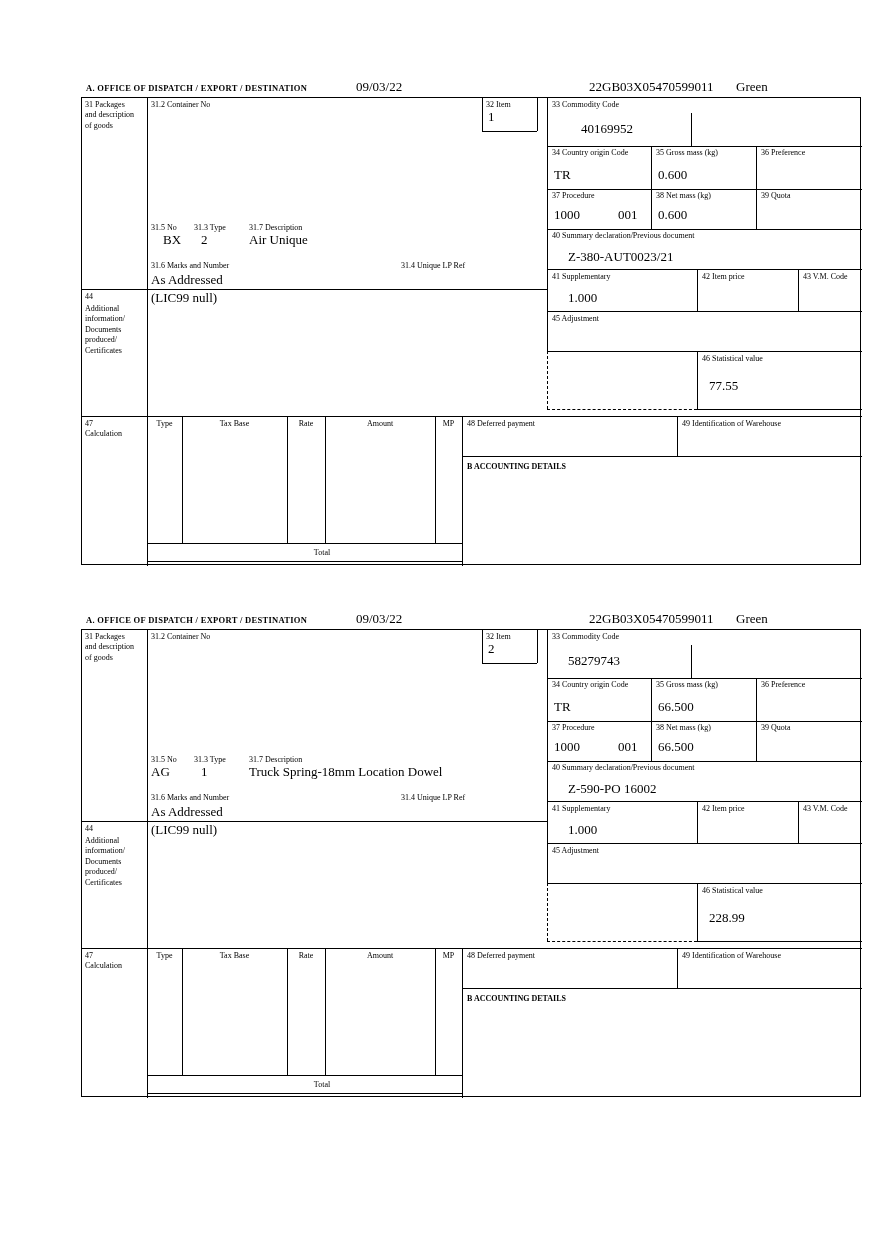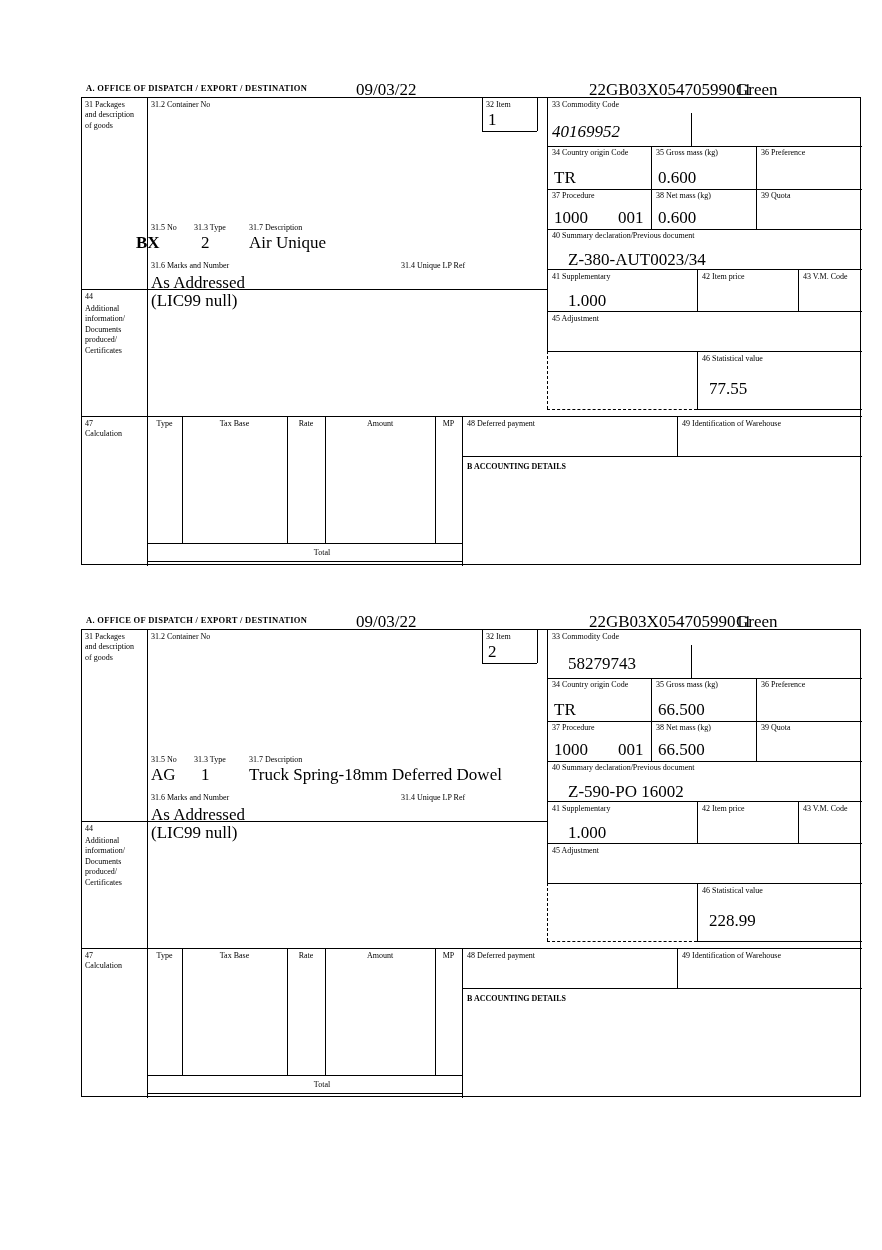--- a/index.html
+++ b/index.html
@@ -14,21 +14,21 @@
     border:1px solid #000; box-sizing:border-box;
   }
   #page .sad-block:nth-of-type(1) { top:97px; }
   #page .sad-block:nth-of-type(2) { top:629px; }
   .vl { position:absolute; width:1px; background:#000; }
   .hl { position:absolute; height:1px; background:#000; }
   .vl.dash { width:0; background:transparent; border-left:1px dashed #000; }
   .hl.dash { height:0; background:transparent; border-top:1px dashed #000; }
   .lbl { position:absolute; font-size:8px; line-height:1.3; white-space:nowrap; }
   .lbl.wrap { white-space:normal; }
-  .val { position:absolute; font-size:17px; line-height:1.15; white-space:nowrap; }
+  .val { position:absolute; font-size:13px; line-height:1.15; white-space:nowrap; }
   .hdr { position:absolute; font-size:8.5px; font-weight:700; letter-spacing:0.3px; white-space:nowrap; }
   .ctr { text-align:center; }
   .b { font-weight:700; }
 </style>
 </head>
 <body>
 
 <div id="page">
     <section class="sad-block">
 
@@ -73,43 +73,43 @@
     <span class="lbl" style="left:3px; top:194px;">44</span>
     <span class="lbl wrap" style="left:3px; top:206px; width:50px;">Additional information/ Documents produced/ Certificates</span>
     <span class="lbl wrap" style="left:3px; top:321px; width:44px;">47 Calculation</span>
 
     <span class="lbl" style="left:69px; top:2px;">31.2 Container No</span>
     <span class="lbl" style="left:404px; top:2px;">32 Item</span>
     <span class="val" style="left:406px; top:12px;">1</span>
     <span class="lbl" style="left:69px; top:125px;">31.5 No</span>
     <span class="lbl" style="left:112px; top:125px;">31.3 Type</span>
     <span class="lbl" style="left:167px; top:125px;">31.7 Description</span>
-    <span class="val" style="left:54px; top:135px;font-weight:bold;">BX</span>
+    <span class="val" style="left:81px; top:135px;">BX</span>
     <span class="val" style="left:119px; top:135px;">2</span>
     <span class="val" style="left:167px; top:135px;">Air Unique</span>
     <span class="lbl" style="left:69px; top:163px;">31.6 Marks and Number</span>
     <span class="lbl" style="left:319px; top:163px;">31.4 Unique LP Ref</span>
     <span class="val" style="left:69px; top:175px;">As Addressed</span>
     <span class="val" style="left:69px; top:193px;">(LIC99 null)</span>
 
     <span class="lbl" style="left:470px; top:2px;">33 Commodity Code</span>
-    <span class="val" style="left:470px; top:24px;font-style:italic;">40169952</span>
+    <span class="val" style="left:499px; top:24px;">40169952</span>
     <span class="lbl" style="left:470px; top:50px;">34 Country origin Code</span>
     <span class="lbl" style="left:574px; top:50px;">35 Gross mass (kg)</span>
     <span class="lbl" style="left:679px; top:50px;">36 Preference</span>
     <span class="val" style="left:472px; top:70px;">TR</span>
     <span class="val" style="left:576px; top:70px;">0.600</span>
     <span class="lbl" style="left:470px; top:93px;">37 Procedure</span>
     <span class="lbl" style="left:574px; top:93px;">38 Net mass (kg)</span>
     <span class="lbl" style="left:679px; top:93px;">39 Quota</span>
     <span class="val" style="left:472px; top:110px;">1000</span>
     <span class="val" style="left:536px; top:110px;">001</span>
     <span class="val" style="left:576px; top:110px;">0.600</span>
     <span class="lbl" style="left:470px; top:133px;">40 Summary declaration/Previous document</span>
-    <span class="val" style="left:486px; top:152px;">Z-380-AUT0023/34</span>
+    <span class="val" style="left:486px; top:152px;">Z-380-AUT0023/21</span>
     <span class="lbl" style="left:470px; top:174px;">41 Supplementary</span>
     <span class="lbl" style="left:620px; top:174px;">42 Item price</span>
     <span class="lbl" style="left:721px; top:174px;">43 V.M. Code</span>
     <span class="val" style="left:486px; top:193px;">1.000</span>
     <span class="lbl" style="left:470px; top:216px;">45 Adjustment</span>
     <span class="lbl" style="left:620px; top:256px;">46 Statistical value</span>
     <span class="val" style="left:627px; top:281px;">77.55</span>
 
     <span class="lbl ctr" style="left:65px; top:321px; width:35px;">Type</span>
     <span class="lbl ctr" style="left:100px; top:321px; width:105px;">Tax Base</span>
@@ -167,21 +167,21 @@
     <span class="lbl wrap" style="left:3px; top:321px; width:44px;">47 Calculation</span>
 
     <span class="lbl" style="left:69px; top:2px;">31.2 Container No</span>
     <span class="lbl" style="left:404px; top:2px;">32 Item</span>
     <span class="val" style="left:406px; top:12px;">2</span>
     <span class="lbl" style="left:69px; top:125px;">31.5 No</span>
     <span class="lbl" style="left:112px; top:125px;">31.3 Type</span>
     <span class="lbl" style="left:167px; top:125px;">31.7 Description</span>
     <span class="val" style="left:69px; top:135px;">AG</span>
     <span class="val" style="left:119px; top:135px;">1</span>
-    <span class="val" style="left:167px; top:135px;">Truck Spring-18mm Deferred Dowel</span>
+    <span class="val" style="left:167px; top:135px;">Truck Spring-18mm Location Dowel</span>
     <span class="lbl" style="left:69px; top:163px;">31.6 Marks and Number</span>
     <span class="lbl" style="left:319px; top:163px;">31.4 Unique LP Ref</span>
     <span class="val" style="left:69px; top:175px;">As Addressed</span>
     <span class="val" style="left:69px; top:193px;">(LIC99 null)</span>
 
     <span class="lbl" style="left:470px; top:2px;">33 Commodity Code</span>
     <span class="val" style="left:486px; top:24px;">58279743</span>
     <span class="lbl" style="left:470px; top:50px;">34 Country origin Code</span>
     <span class="lbl" style="left:574px; top:50px;">35 Gross mass (kg)</span>
     <span class="lbl" style="left:679px; top:50px;">36 Preference</span>

